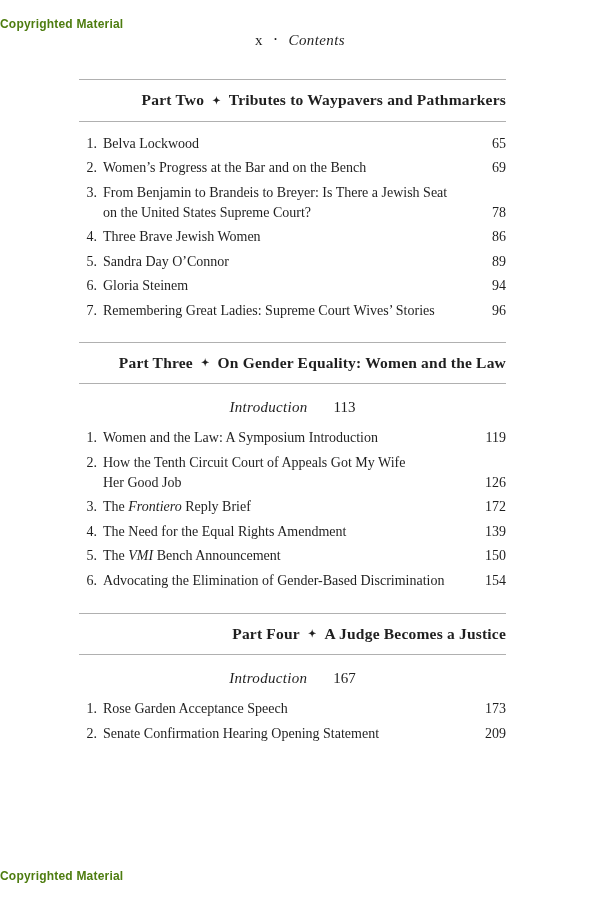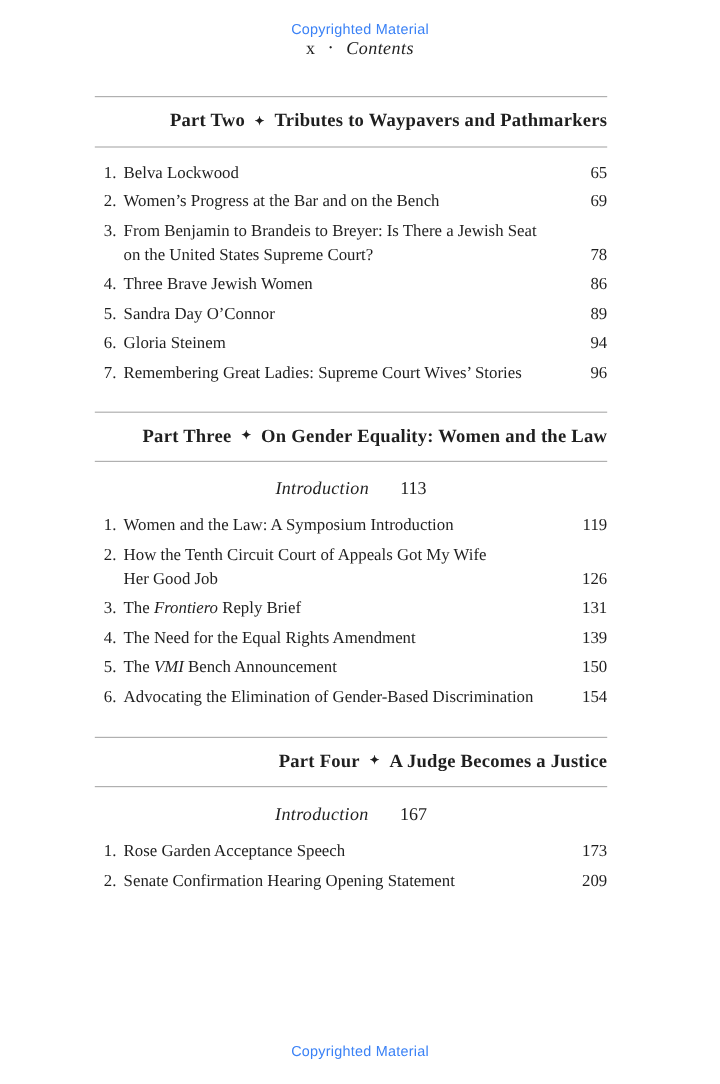--- a/index.html
+++ b/index.html
@@ -2,22 +2,22 @@
 <html><head>
 <meta charset="utf-8">
 <style>
   html,body{margin:0;padding:0;background:#ffffff;}
   .page{
     width:600px;height:903px;background:#ffffff;position:relative;
     font-family:"Liberation Serif",serif;color:#1f1f1f;
     box-sizing:border-box;padding-top:17px;overflow:hidden;
   }
   .copyright{
-    font-family:"Liberation Sans",sans-serif;font-weight:400;
-    font-size:12px;line-height:14px;color:#3b82f6;text-align:center;
+    font-family:"Liberation Sans",sans-serif;font-weight:700;
+    font-size:12px;line-height:14px;color:#4d7c0f;text-align:left;
     letter-spacing:0.2px;
   }
   .copyright.bottom{position:absolute;left:0;right:0;bottom:20px;}
   .contents-line{
     text-align:center;font-size:15px;line-height:17px;
   }
   .folio{font-style:normal;}
   .dot{margin:0 11px;font-weight:700;font-size:12px;vertical-align:2px;}
   .running-title{font-style:italic;letter-spacing:0.4px;}
   .content{margin-left:79px;width:427px;}
@@ -140,21 +140,21 @@
           <div class="row cont">
             <span class="num"></span>
             <span class="title">Her Good Job</span>
             <span class="pg">126</span>
           </div>
         </div>
         <div class="toc-item">
           <div class="row">
             <span class="num">3.</span>
             <span class="title"><span>The </span><i>Frontiero</i><span> Reply Brief</span></span>
-            <span class="pg">131</span>
+            <span class="pg">172</span>
           </div>
         </div>
         <div class="toc-item">
           <div class="row">
             <span class="num">4.</span>
             <span class="title">The Need for the Equal Rights Amendment</span>
             <span class="pg">139</span>
           </div>
         </div>
         <div class="toc-item">

